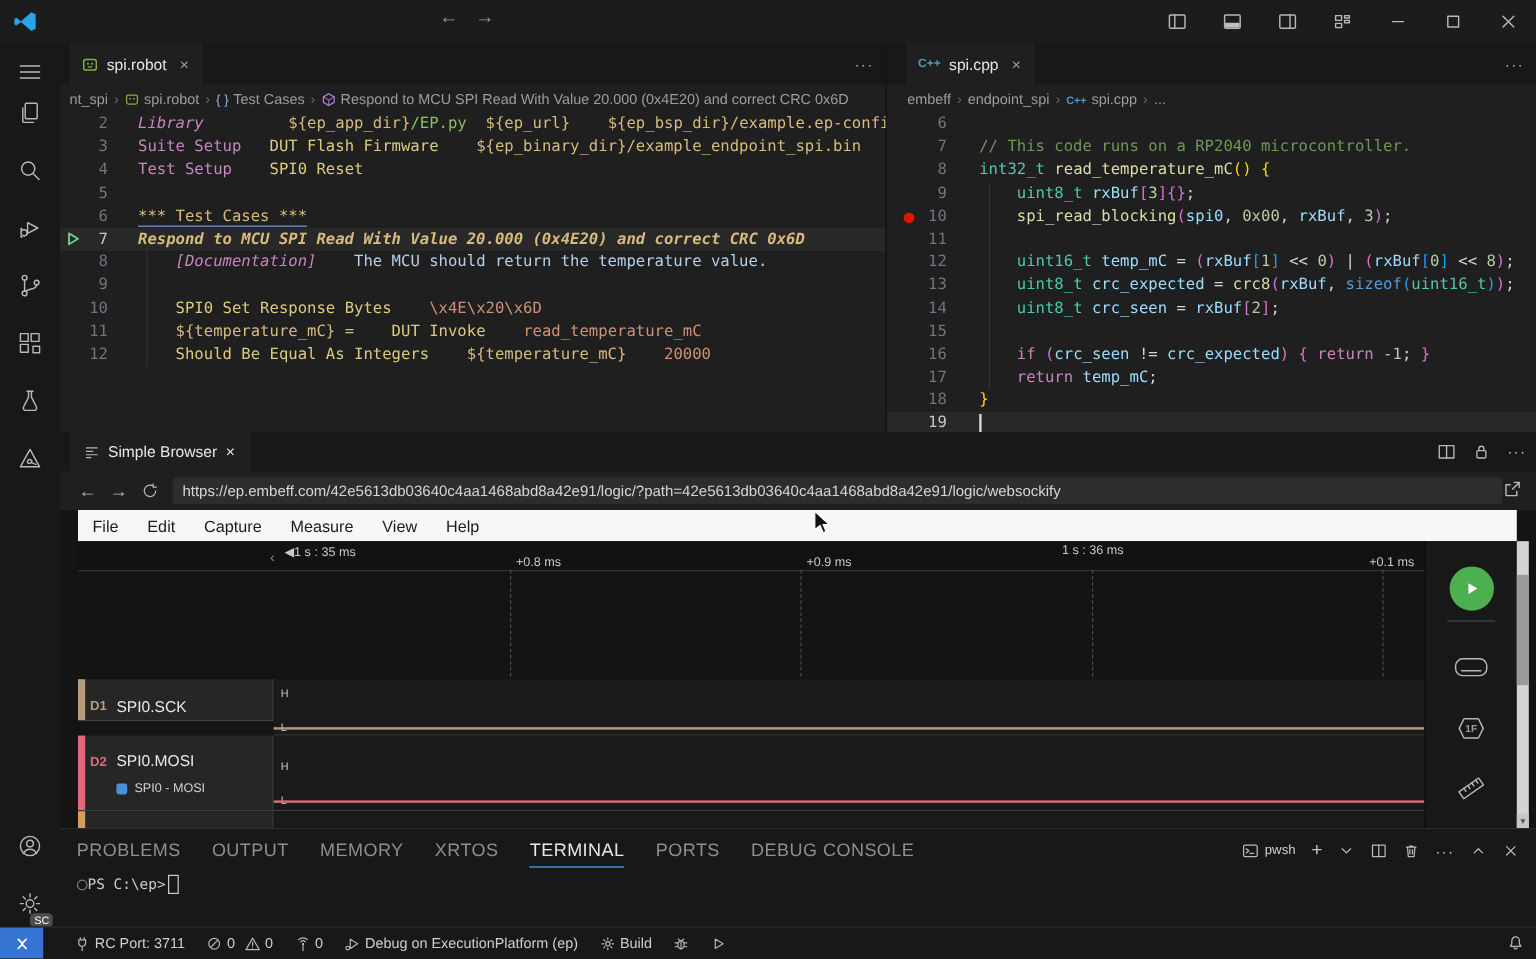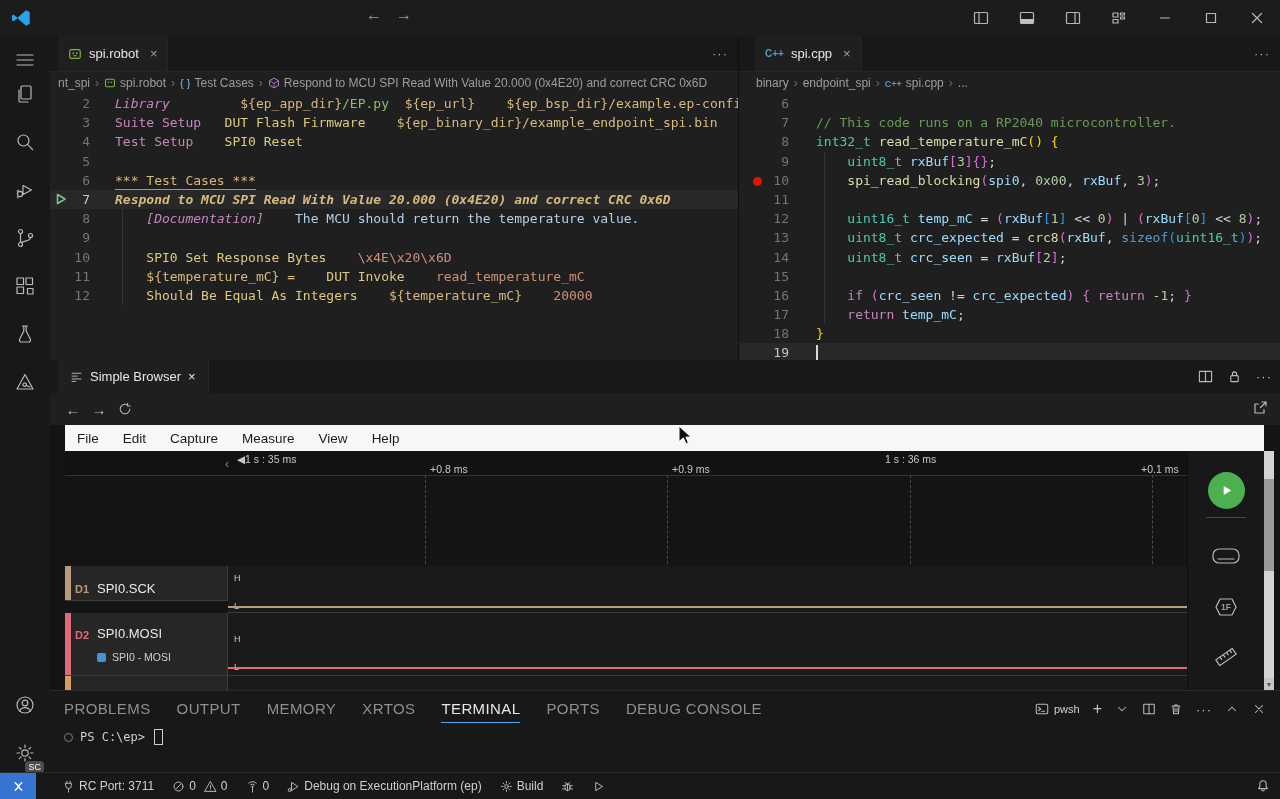--- a/index.html
+++ b/index.html
@@ -106,21 +106,21 @@
 
   
   .terminal{position:absolute;left:50px;top:690px;right:0;height:83px;background:#181818;border-top:1px solid #2b2b2b}
   .pt-tabs{position:absolute;top:5px;left:14px;display:flex;gap:26px;height:26px;align-items:center}
   .pt-tab{font-size:15px;letter-spacing:.4px;color:#8f8f8f;height:26px;display:flex;align-items:center;
           border-bottom:1px solid transparent}
   .pt-tab.active{color:#e7e7e7;border-bottom:1px solid #4daafc}
   .pt-actions{position:absolute;right:14px;top:5px;display:flex;align-items:center;gap:13px;color:#c5c5c5;height:26px}
   .pt-actions svg{width:14px;height:14px}
   .pwshbox{display:flex;align-items:center;gap:5px;font-size:11px;color:#d0d0d0}
-  .term-line{position:absolute;left:14px;top:38px;display:flex;align-items:center;gap:7px;
+  .term-line{position:absolute;left:14px;top:38px;display:flex;align-items:center;
              font-family:"DejaVu Sans Mono",monospace;font-size:12px;color:#cccccc}
   .term-circle{width:7px;height:7px;border-radius:50%;border:1px solid #7d7d7d}
   .term-cursor{display:inline-block;width:7px;height:14px;border:1px solid #cccccc;margin-left:2px}
 
   
   .statusbar{position:absolute;left:0;bottom:0;width:1280px;height:26px;background:#181818;
              border-top:1px solid #2b2b2b;font-size:12px;color:#cfcfcf;display:flex;align-items:center}
   .remote{width:36px;height:26px;background:#3574d0;display:flex;align-items:center;justify-content:center}
   .sb-items{display:flex;align-items:center;gap:18px;margin-left:26px}
   .sb-item{display:flex;align-items:center;gap:4px;white-space:nowrap}
@@ -322,21 +322,21 @@
       <div class="tabstrip" style="padding-left:16px">
         <div class="tab">
           <span style="color:#519aba;font-weight:bold;font-size:10px">C++</span>
           <span>spi.cpp</span>
           <span class="close">×</span>
         </div>
         <div class="tab-actions">···</div>
       </div>
       <div class="breadcrumb" style="padding-left:17px" id="bc-right">
           <span class="bc-item">
-            <span>binary</span>
+            <span>embeff</span>
           </span>
           <span class="sep">›</span>
           <span class="bc-item">
             <span>endpoint_spi</span>
           </span>
           <span class="sep">›</span>
           <span class="bc-item">
             <span><span style="color:#519aba;font-weight:bold;font-size:9px">C++</span></span>
             <span>spi.cpp</span>
           </span>
@@ -390,20 +390,23 @@
       </div>
     </div>
     <div class="urlrow" style="padding-left:10px">
       <span class="navic">←</span>
       <span class="navic">→</span>
       <span class="navic">
           <svg width="14" height="14" viewBox="0 0 16 16">
             <path class="ic" d="M13.5 8A5.5 5.5 0 1 1 11 3.4M11 1.5v3h3"></path>
           </svg>
         </span>
+      <div class="urlbox">
+          <span>https://ep.embeff.com/42e5613db03640c4aa1468abd8a42e91/logic/?path=42e5613db03640c4aa1468abd8a42e91/logic/websockify</span>
+        </div>
     </div>
     <span class="ext-open">
         <svg width="16" height="16" viewBox="0 0 16 16">
           <path class="ic" d="M6.5 4H3v9h9V9.5M8.5 7.5 14 2M10 2h4v4"></path>
         </svg>
       </span>
 
     <div class="page">
       <div class="menubar" id="la-menu">
           <div class="mi">File</div>

